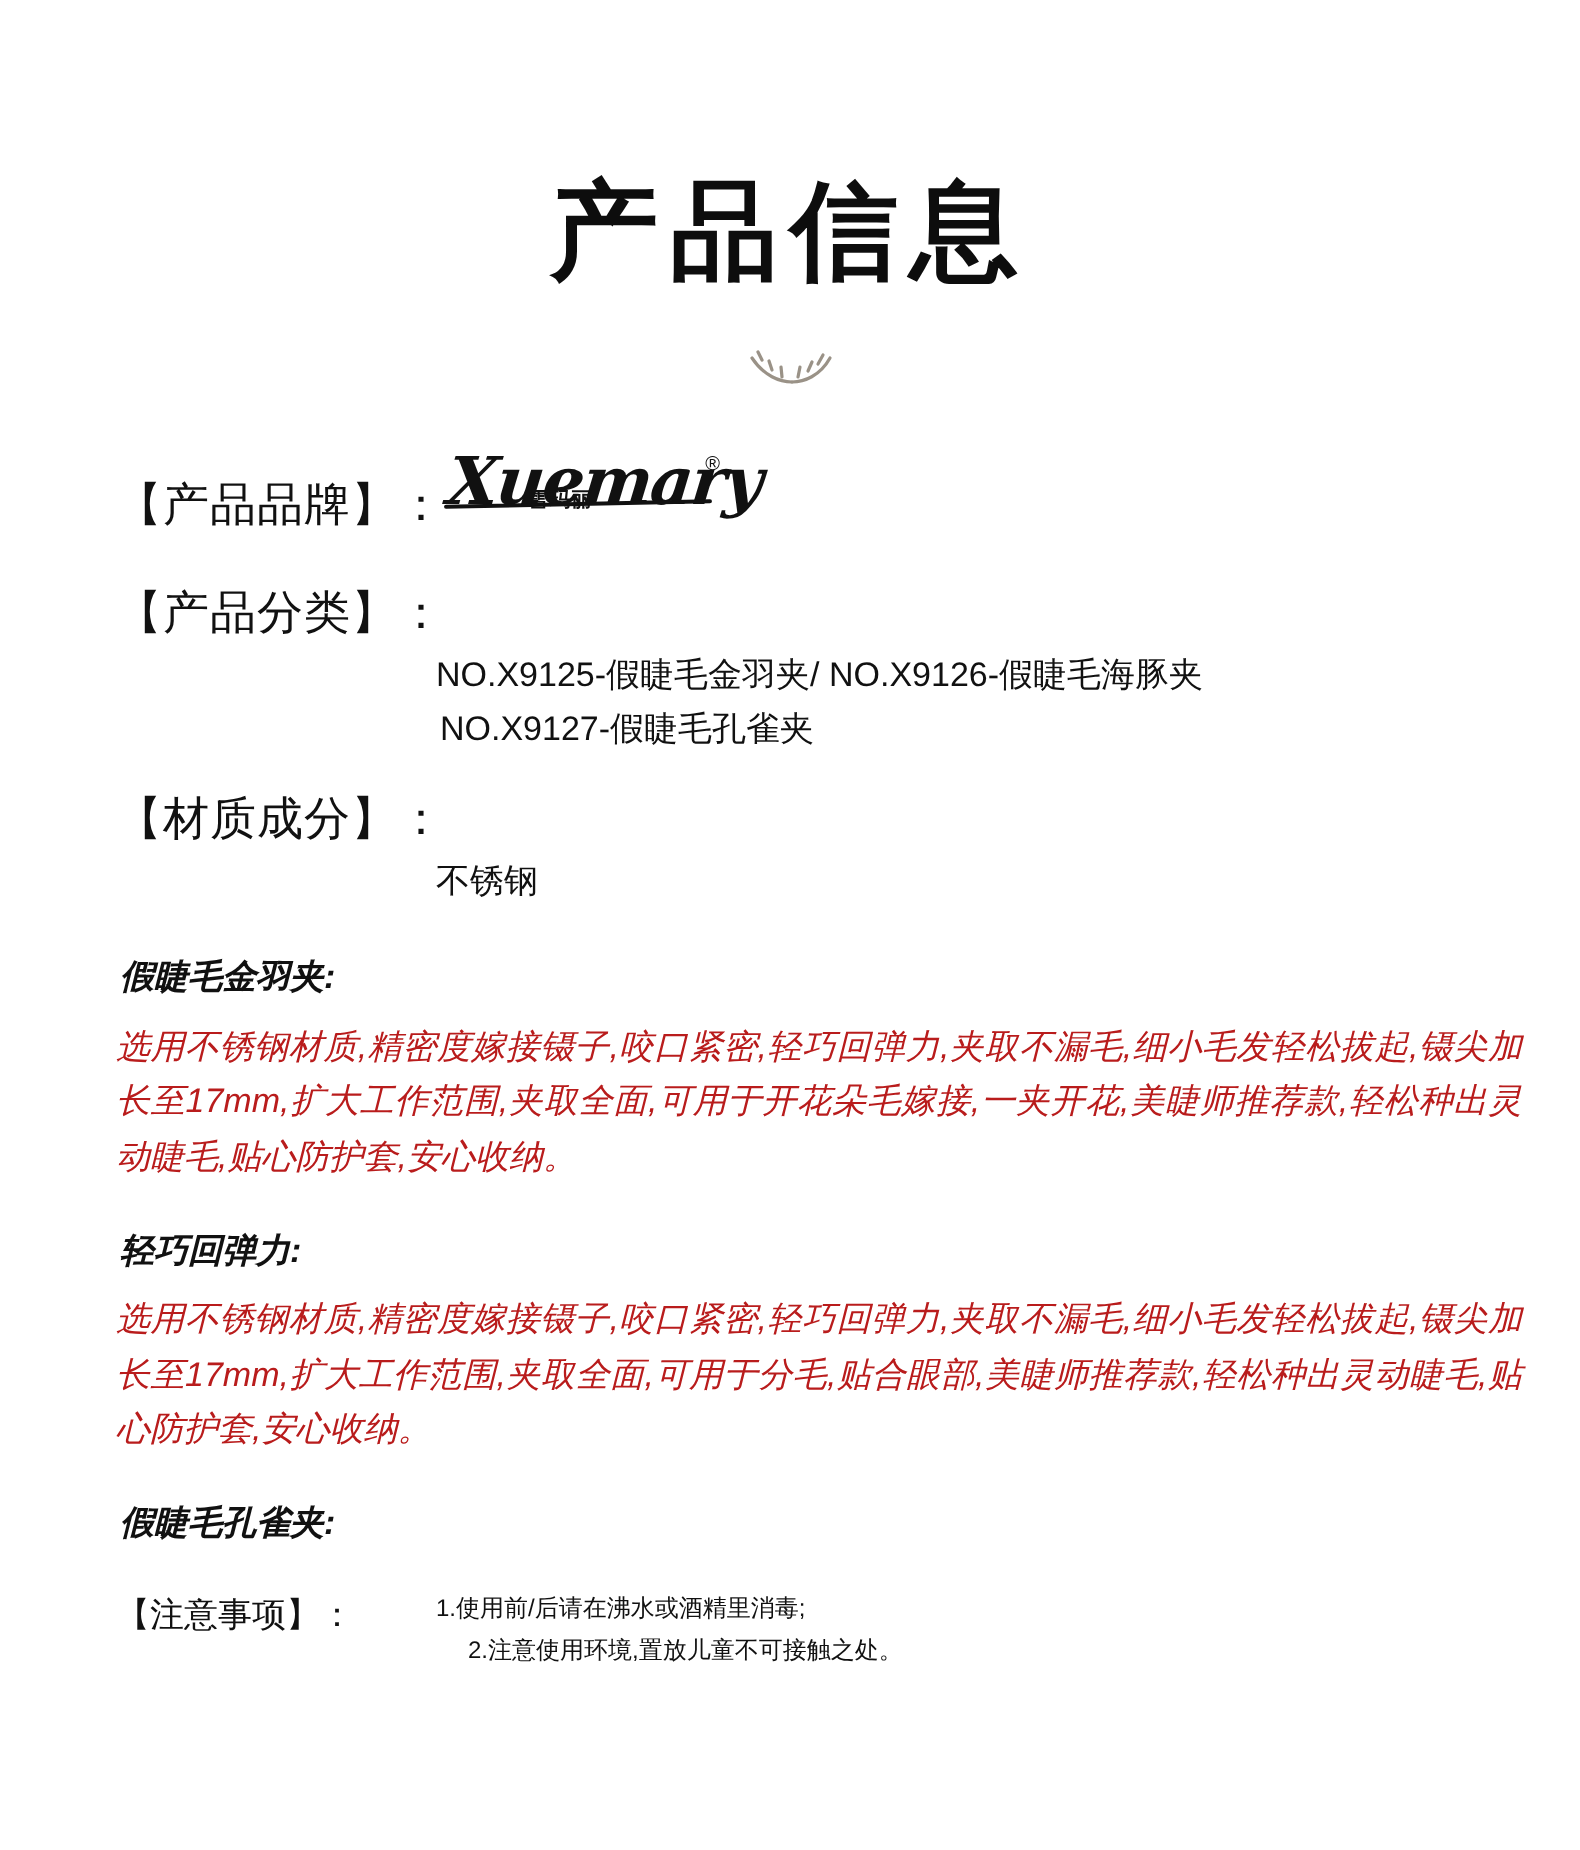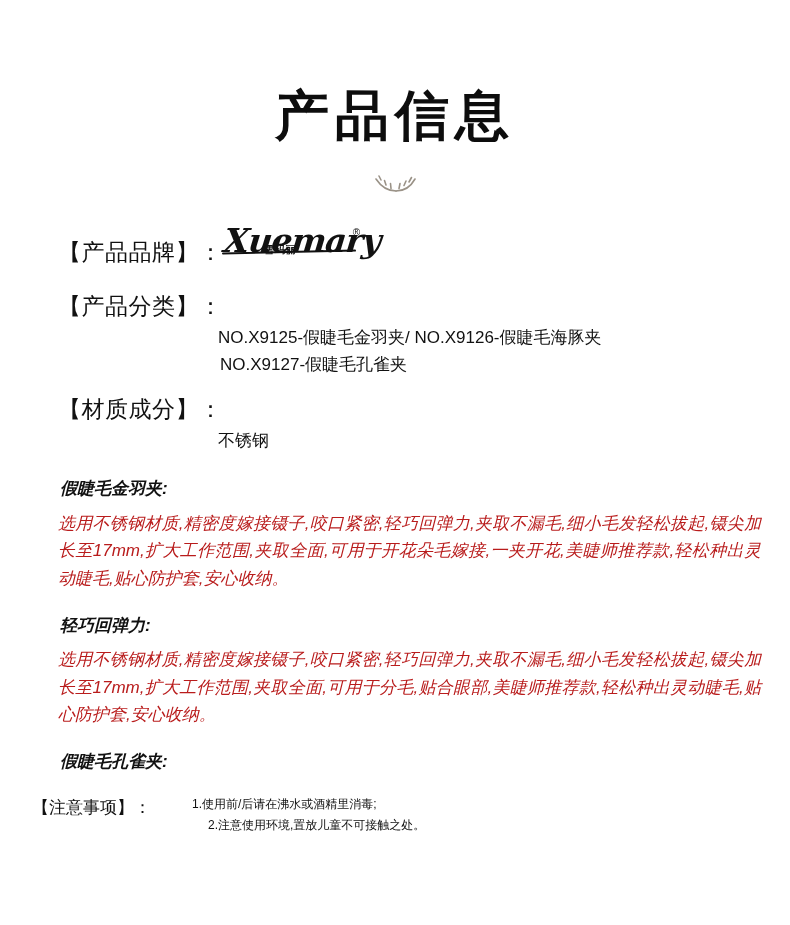--- a/index.html
+++ b/index.html
@@ -145,21 +145,21 @@
   .desc-body {
     font-size: 17px;
     color: #b91c1c;
     line-height: 1.62;
     margin: 0;
     text-align: justify;
   }
 
   
   .notes-block {
-    padding-left: 32px;
+    padding-left: 58px;
     padding-right: 46px;
     margin-top: 10px;
     display: flex;
     align-items: flex-start;
   }
   .notes-label {
     flex: 0 0 auto;
     width: 160px;
     font-size: 17px;
     color: #111;

